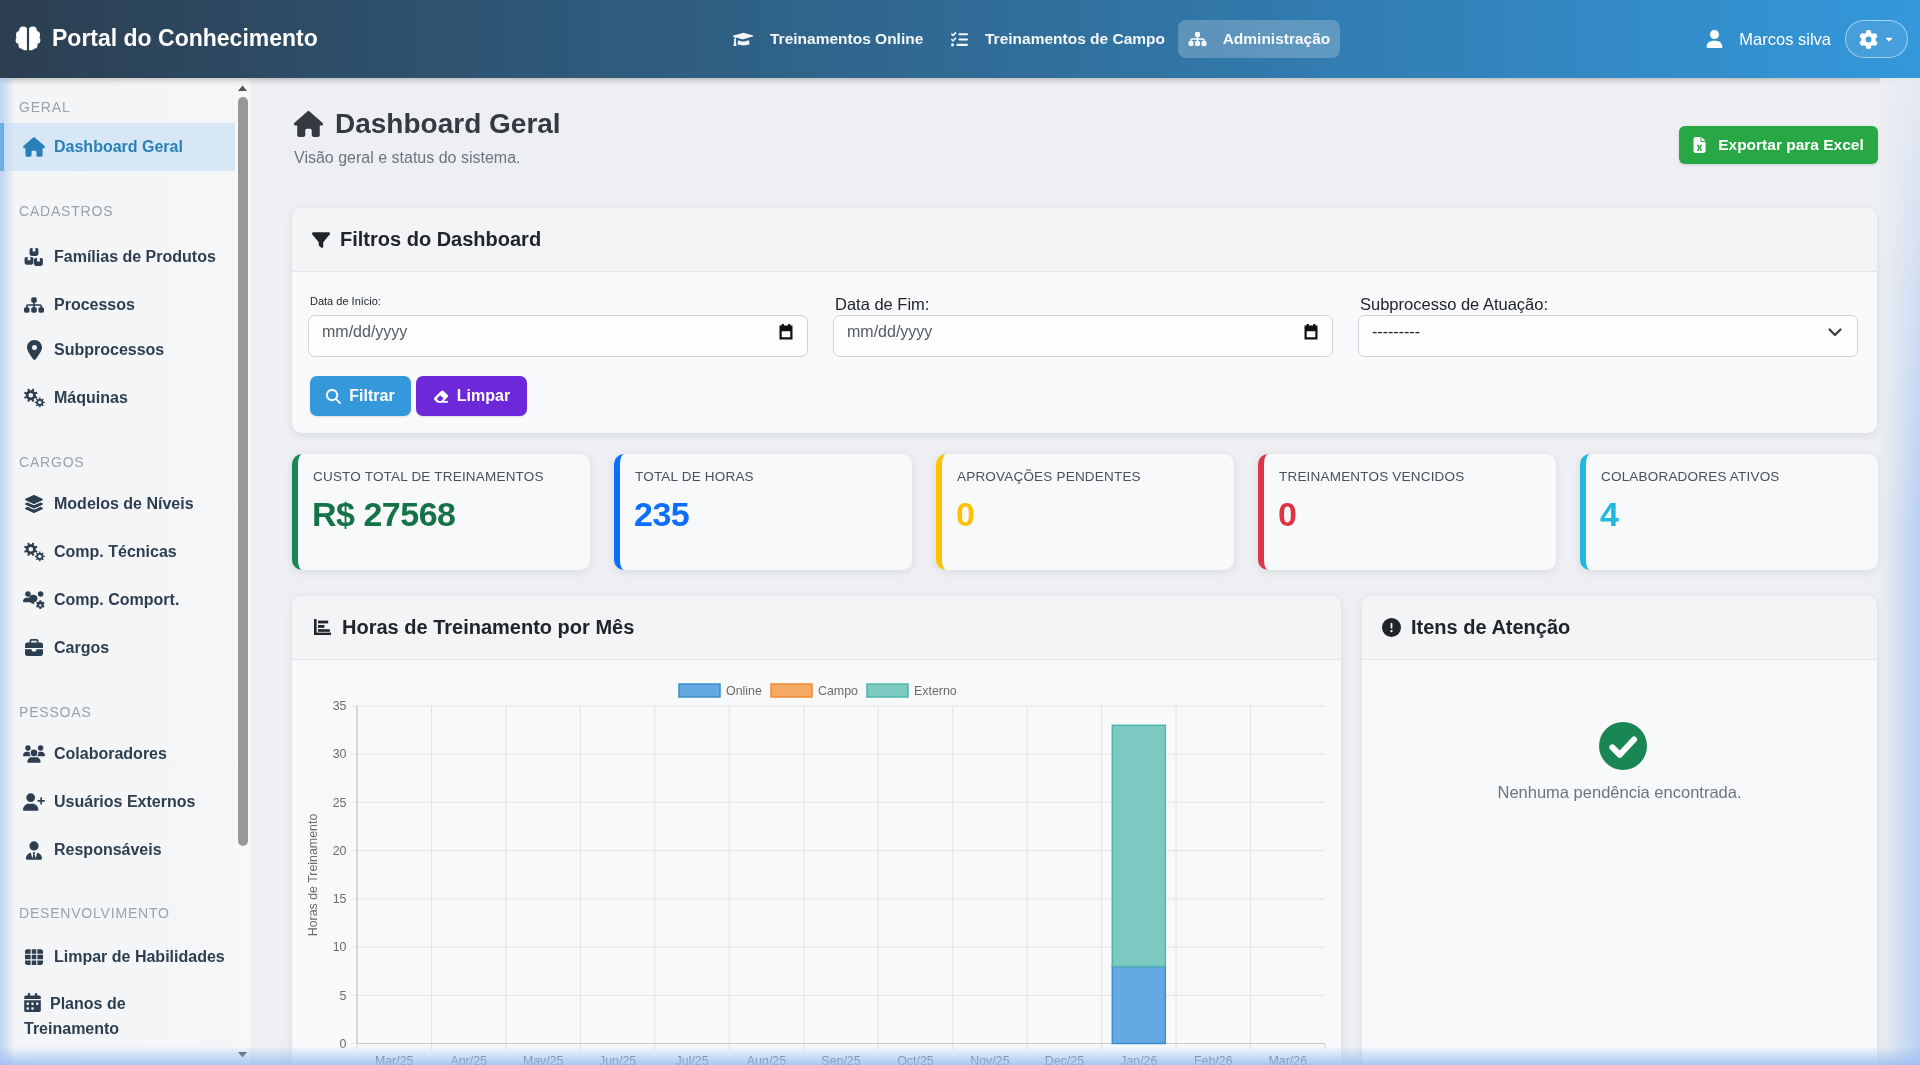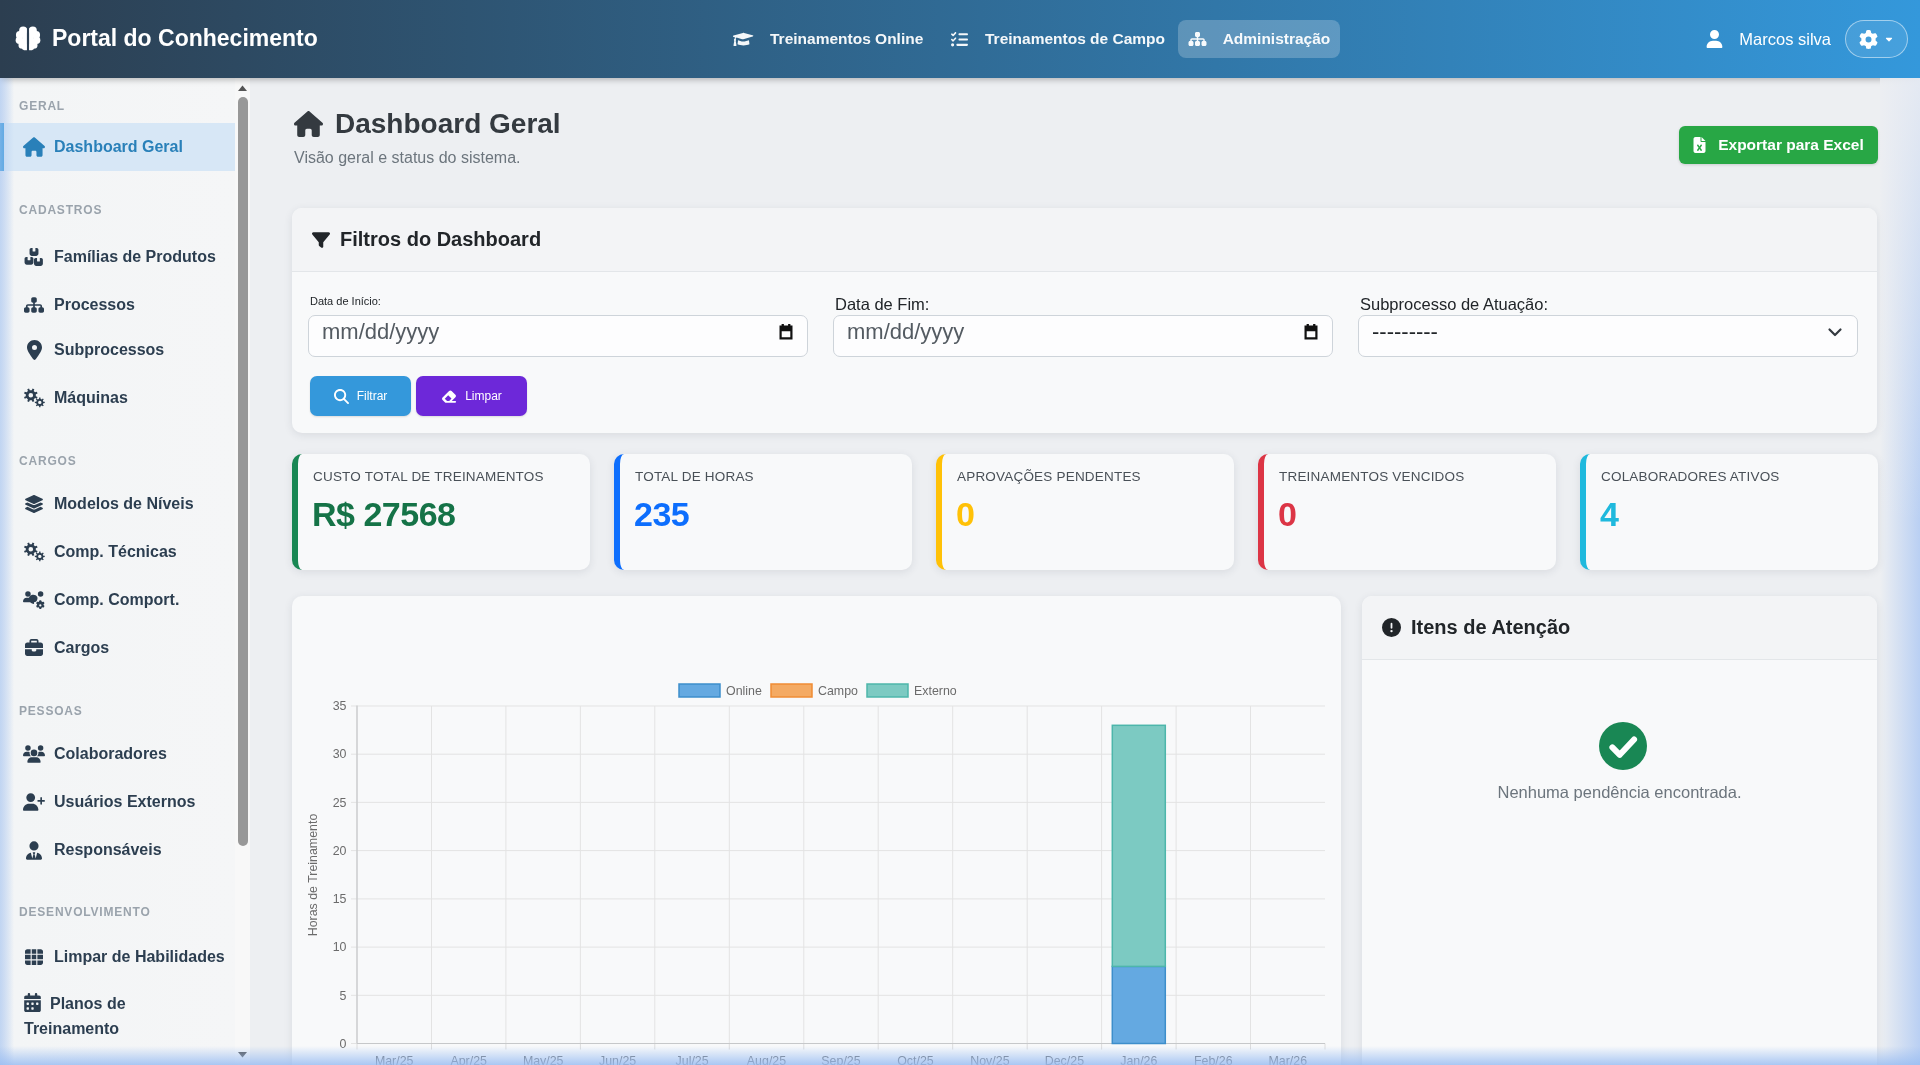--- a/index.html
+++ b/index.html
@@ -16,42 +16,42 @@
 .navlinks{position:absolute;left:0;top:0;width:100%;height:78px;font-size:15.5px;font-weight:700}
 .navlink{position:absolute;top:0;height:78px;display:flex;align-items:center;gap:16px;color:rgba(255,255,255,.95)}
 .navlink.active{top:20px;height:38px;width:162px;justify-content:center;background:rgba(255,255,255,.22);border-radius:8px}
 .nbright{position:absolute;right:12px;top:0;height:78px;display:flex;align-items:center;gap:14px}
 .uname{display:flex;align-items:center;gap:16px;font-size:16.5px;color:#fff}
 .gearbtn{width:63px;height:38px;border:1px solid rgba(255,255,255,.5);border-radius:19px;background:rgba(255,255,255,.09);
  display:flex;align-items:center;justify-content:center;gap:6px}
 
 #sidebar{position:absolute;left:0;top:78px;width:235px;height:987px;
  background:linear-gradient(to right,#dce6f4 0px,#f3f5f6 14px,#f5f6f7 100%);z-index:10}
-.cap{position:absolute;left:19px;font-size:12px;font-weight:700;color:#9aa3ac;letter-spacing:.8px}
+.cap{position:absolute;left:19px;font-size:14px;font-weight:400;color:#9aa3ac;letter-spacing:.8px}
 .si{position:absolute;left:0;width:100%;height:48px;display:flex;align-items:center;
  font-size:16px;font-weight:600;color:#2c3e50}
 .si .ic{width:26px;margin-left:21px;margin-right:7px;display:flex;justify-content:center}
 .si.active{background:#d7e7f6;border-left:4px solid #3498db;color:#2980b9}
 .si.active .ic{margin-left:17px}
 
 #sbar{position:absolute;left:235px;top:78px;width:15px;height:987px;background:#f8f8f8;z-index:11}
 #sbar .thumb{position:absolute;left:2.5px;top:19px;width:10px;height:749px;background:#989898;border-radius:6px}
 #sbar .arrup{position:absolute;left:0;top:3px}
 #sbar .arrdn{position:absolute;left:0;bottom:3px}
 
 #main{position:absolute;left:250px;top:78px;width:1670px;height:987px;background:#edeff2}
 .card{position:absolute;background:#f8f9fa;border-radius:10px;box-shadow:0 2px 8px rgba(40,50,70,.10)}
 .chead{position:absolute;left:0;top:0;width:100%;height:64px;background:#f3f4f6;
  border-bottom:1px solid #e3e6e9;border-radius:10px 10px 0 0;display:flex;align-items:center;
  font-size:20px;font-weight:700;color:#212529}
 .finput{position:absolute;width:500px;height:42px;background:#fdfdfe;border:1px solid #ced4da;
  border-radius:7px;display:flex;align-items:center;justify-content:space-between;
- padding:0 14px 8px 13px;font-size:22px;color:#545b62}
+ padding:0 14px 8px 13px;font-size:16px;color:#545b62}
 .btn{height:40px;border-radius:7px;display:flex;align-items:center;justify-content:center;gap:8px;
- color:#fff;font-size:12px;font-weight:400;box-shadow:0 1px 2px rgba(0,0,0,.12)}
+ color:#fff;font-size:16px;font-weight:700;box-shadow:0 1px 2px rgba(0,0,0,.12)}
 .stat{position:absolute;top:376px;width:298px;height:116px;background:#f8f9fa;border-radius:10px;
  border-left:6px solid;box-shadow:0 2px 8px rgba(40,50,70,.10)}
 .slabel{position:absolute;left:15px;top:15px;font-size:13.5px;font-weight:400;color:#495057;letter-spacing:.2px}
 .sval{position:absolute;left:14px;top:41px;font-size:34px;font-weight:700;letter-spacing:-.5px}
 
 .vign{position:absolute;z-index:40;pointer-events:none}
 #vleft{left:0;top:78px;width:14px;height:987px;background:linear-gradient(to right,rgba(170,198,240,.55),rgba(170,198,240,0))}
 #vright{right:0;top:78px;width:40px;height:987px;background:linear-gradient(to bottom,rgba(236,238,242,.85),rgba(236,238,242,0) 45%),linear-gradient(to left,rgba(168,197,243,.75),rgba(168,197,243,0))}
 #vbottom{left:0;top:1046px;width:1920px;height:19px;background:linear-gradient(to bottom,rgba(168,197,243,0),rgba(155,190,242,.85))}
 </style>
@@ -316,20 +316,27 @@
   <div class="stat" style="left:1008px;border-color:#dc3545">
       <div class="slabel">TREINAMENTOS VENCIDOS</div>
       <div class="sval" style="color:#dc3545">0</div>
     </div>
   <div class="stat" style="left:1330px;border-color:#1fb9dd">
       <div class="slabel">COLABORADORES ATIVOS</div>
       <div class="sval" style="color:#1fb9dd">4</div>
     </div>
 
   <div class="card" style="left:42px;top:518px;width:1049px;height:600px">
+    <div class="chead"><svg style="margin:0 10px 0 20px" width="20" height="20" viewBox="0 0 20 20" fill="#212529">
+          <path d="M2 1h2.6v16H2z"></path>
+          <path d="M2 14.6h17V17H2z"></path>
+          <rect x="6" y="2.6" width="10.2" height="2.8"></rect>
+          <rect x="6" y="7" width="6.4" height="2.8"></rect>
+          <rect x="6" y="11.2" width="11.8" height="2.6"></rect>
+        </svg>Horas de Treinamento por Mês</div>
     <div class="abs" style="left:0;top:64px;width:1049px;height:536px" id="chartwrap"><svg width="1049" height="536" viewBox="0 0 1049 536" font-family="Liberation Sans, sans-serif">
           <line x1="59.0" y1="383.5" x2="1033.0" y2="383.5" stroke="#e3e3e3" stroke-width="1"></line>
           <text x="54.5" y="387.7" font-size="12.4" fill="#6b6b6b" text-anchor="end">0</text>
           <line x1="59.0" y1="335.3" x2="1033.0" y2="335.3" stroke="#e3e3e3" stroke-width="1"></line>
           <text x="54.5" y="339.5" font-size="12.4" fill="#6b6b6b" text-anchor="end">5</text>
           <line x1="59.0" y1="287.1" x2="1033.0" y2="287.1" stroke="#e3e3e3" stroke-width="1"></line>
           <text x="54.5" y="291.3" font-size="12.4" fill="#6b6b6b" text-anchor="end">10</text>
           <line x1="59.0" y1="238.9" x2="1033.0" y2="238.9" stroke="#e3e3e3" stroke-width="1"></line>
           <text x="54.5" y="243.1" font-size="12.4" fill="#6b6b6b" text-anchor="end">15</text>
           <line x1="59.0" y1="190.6" x2="1033.0" y2="190.6" stroke="#e3e3e3" stroke-width="1"></line>

